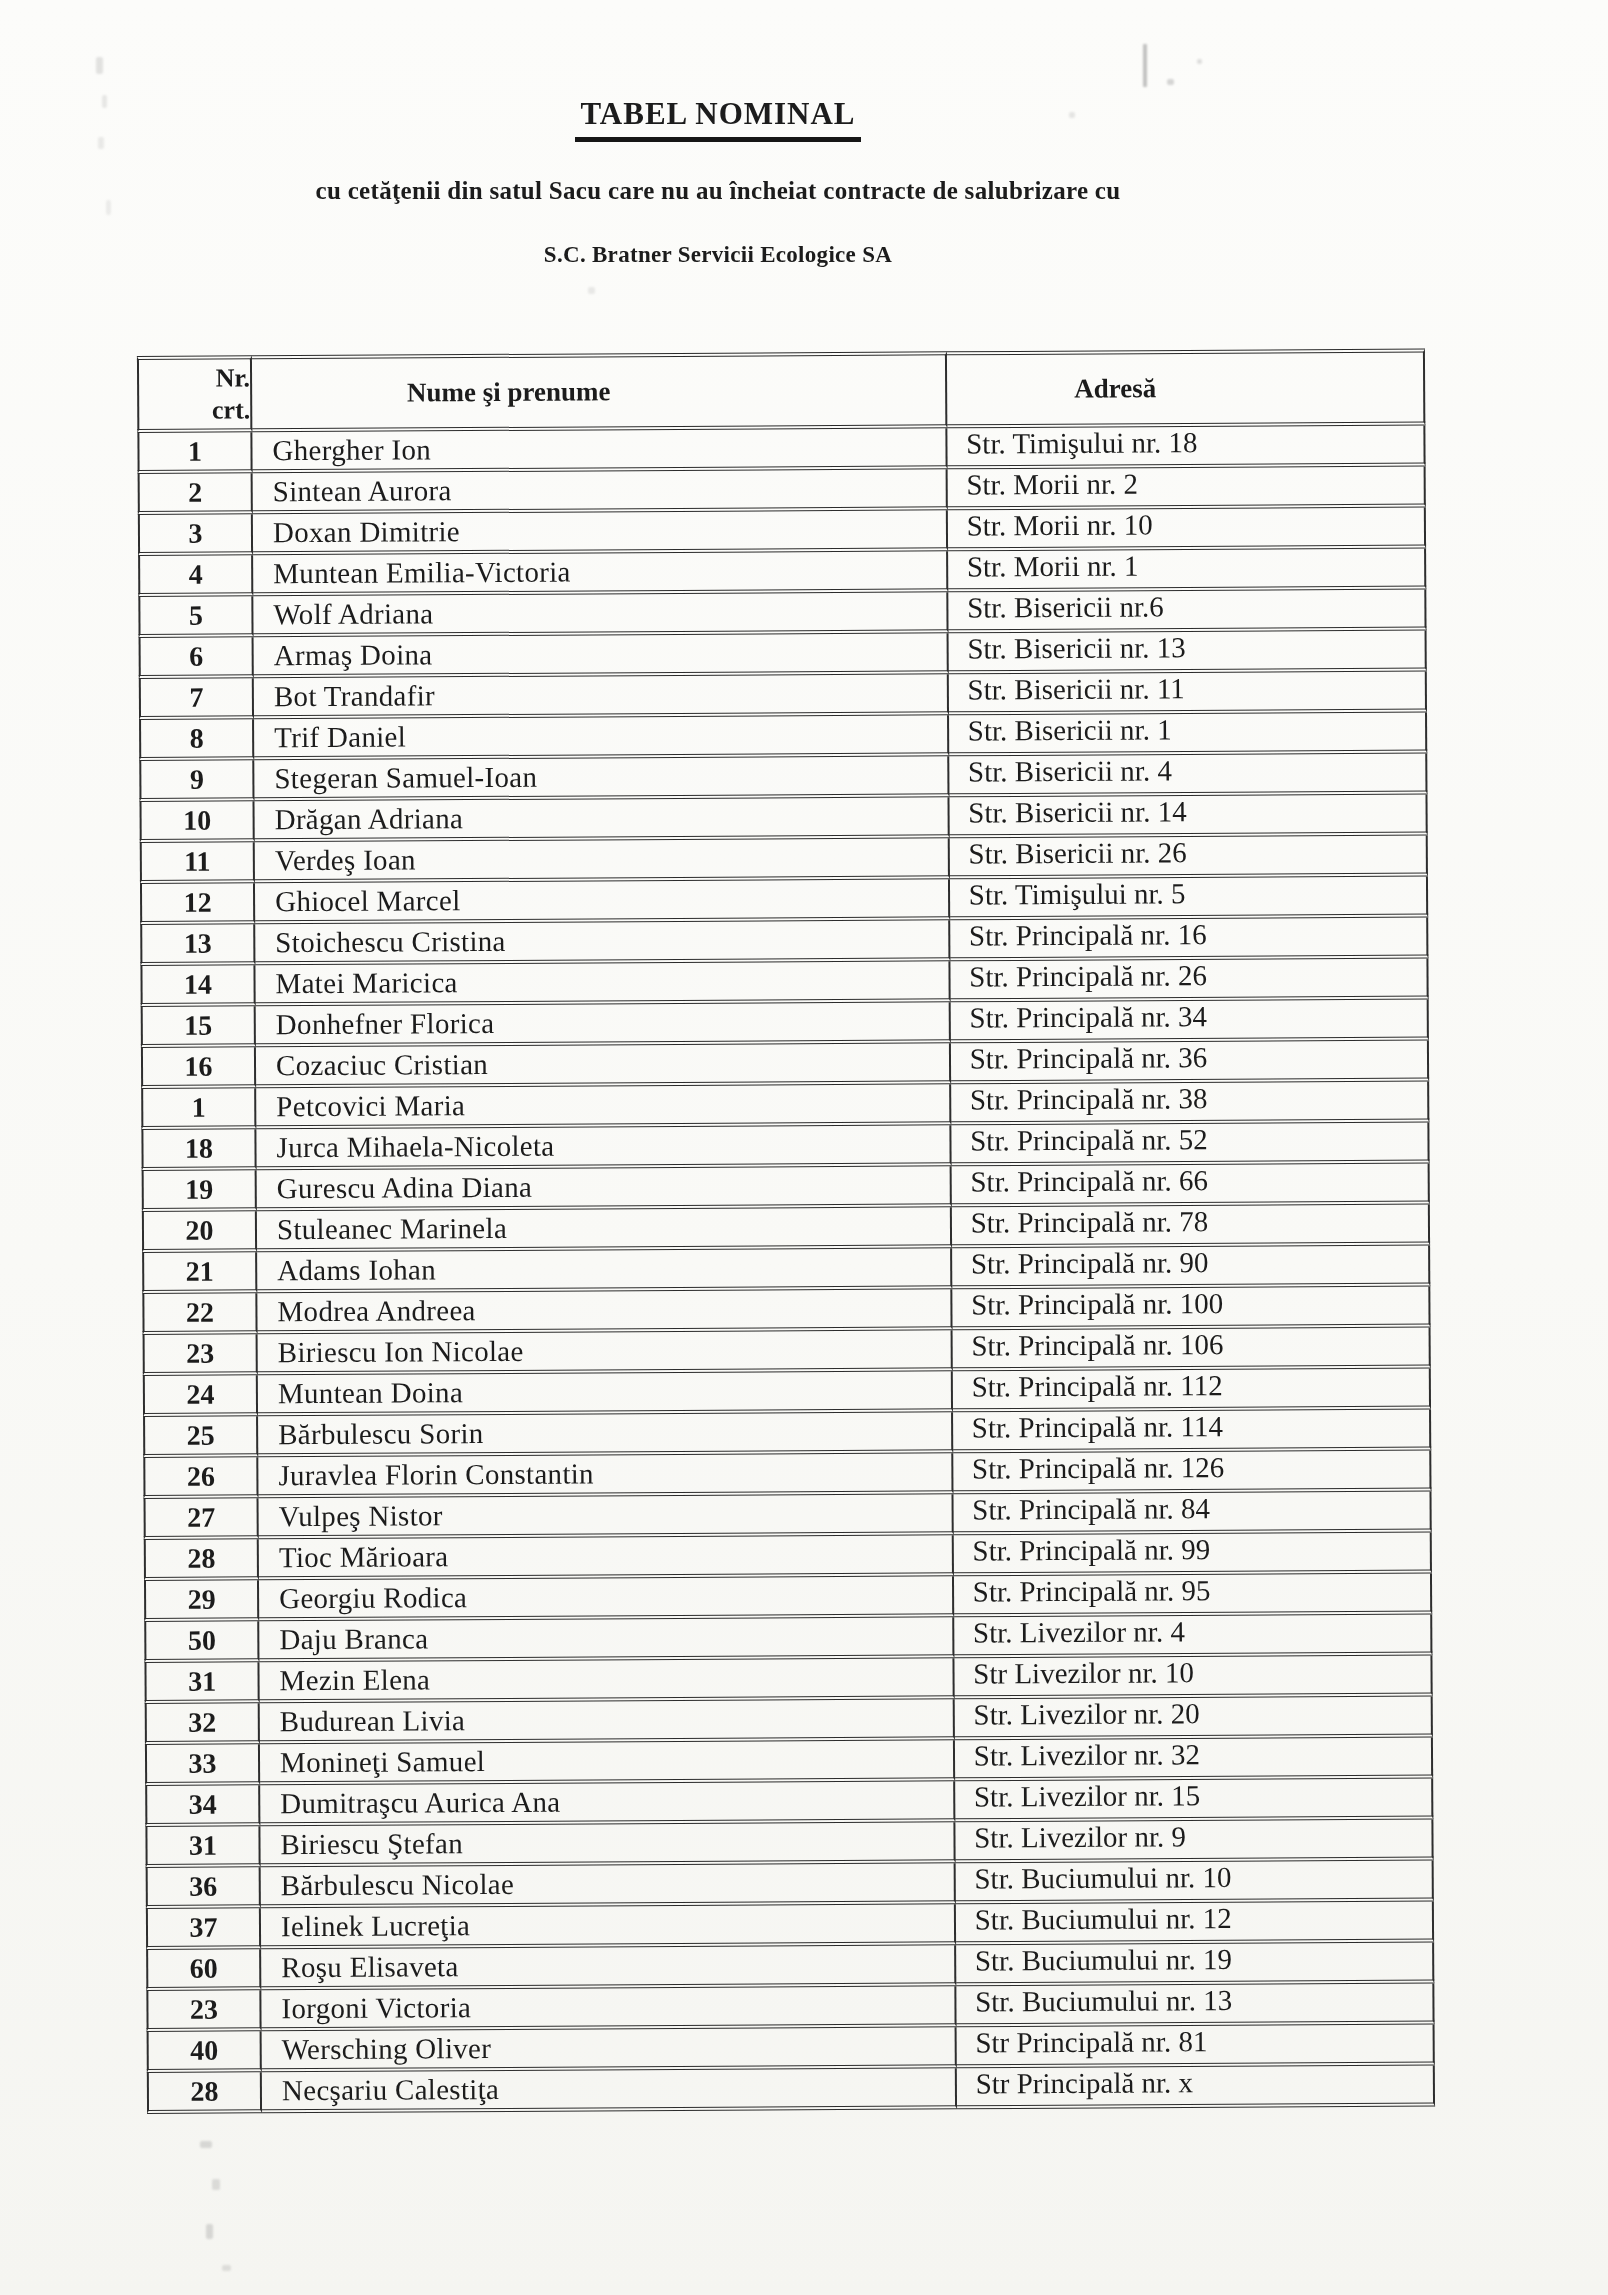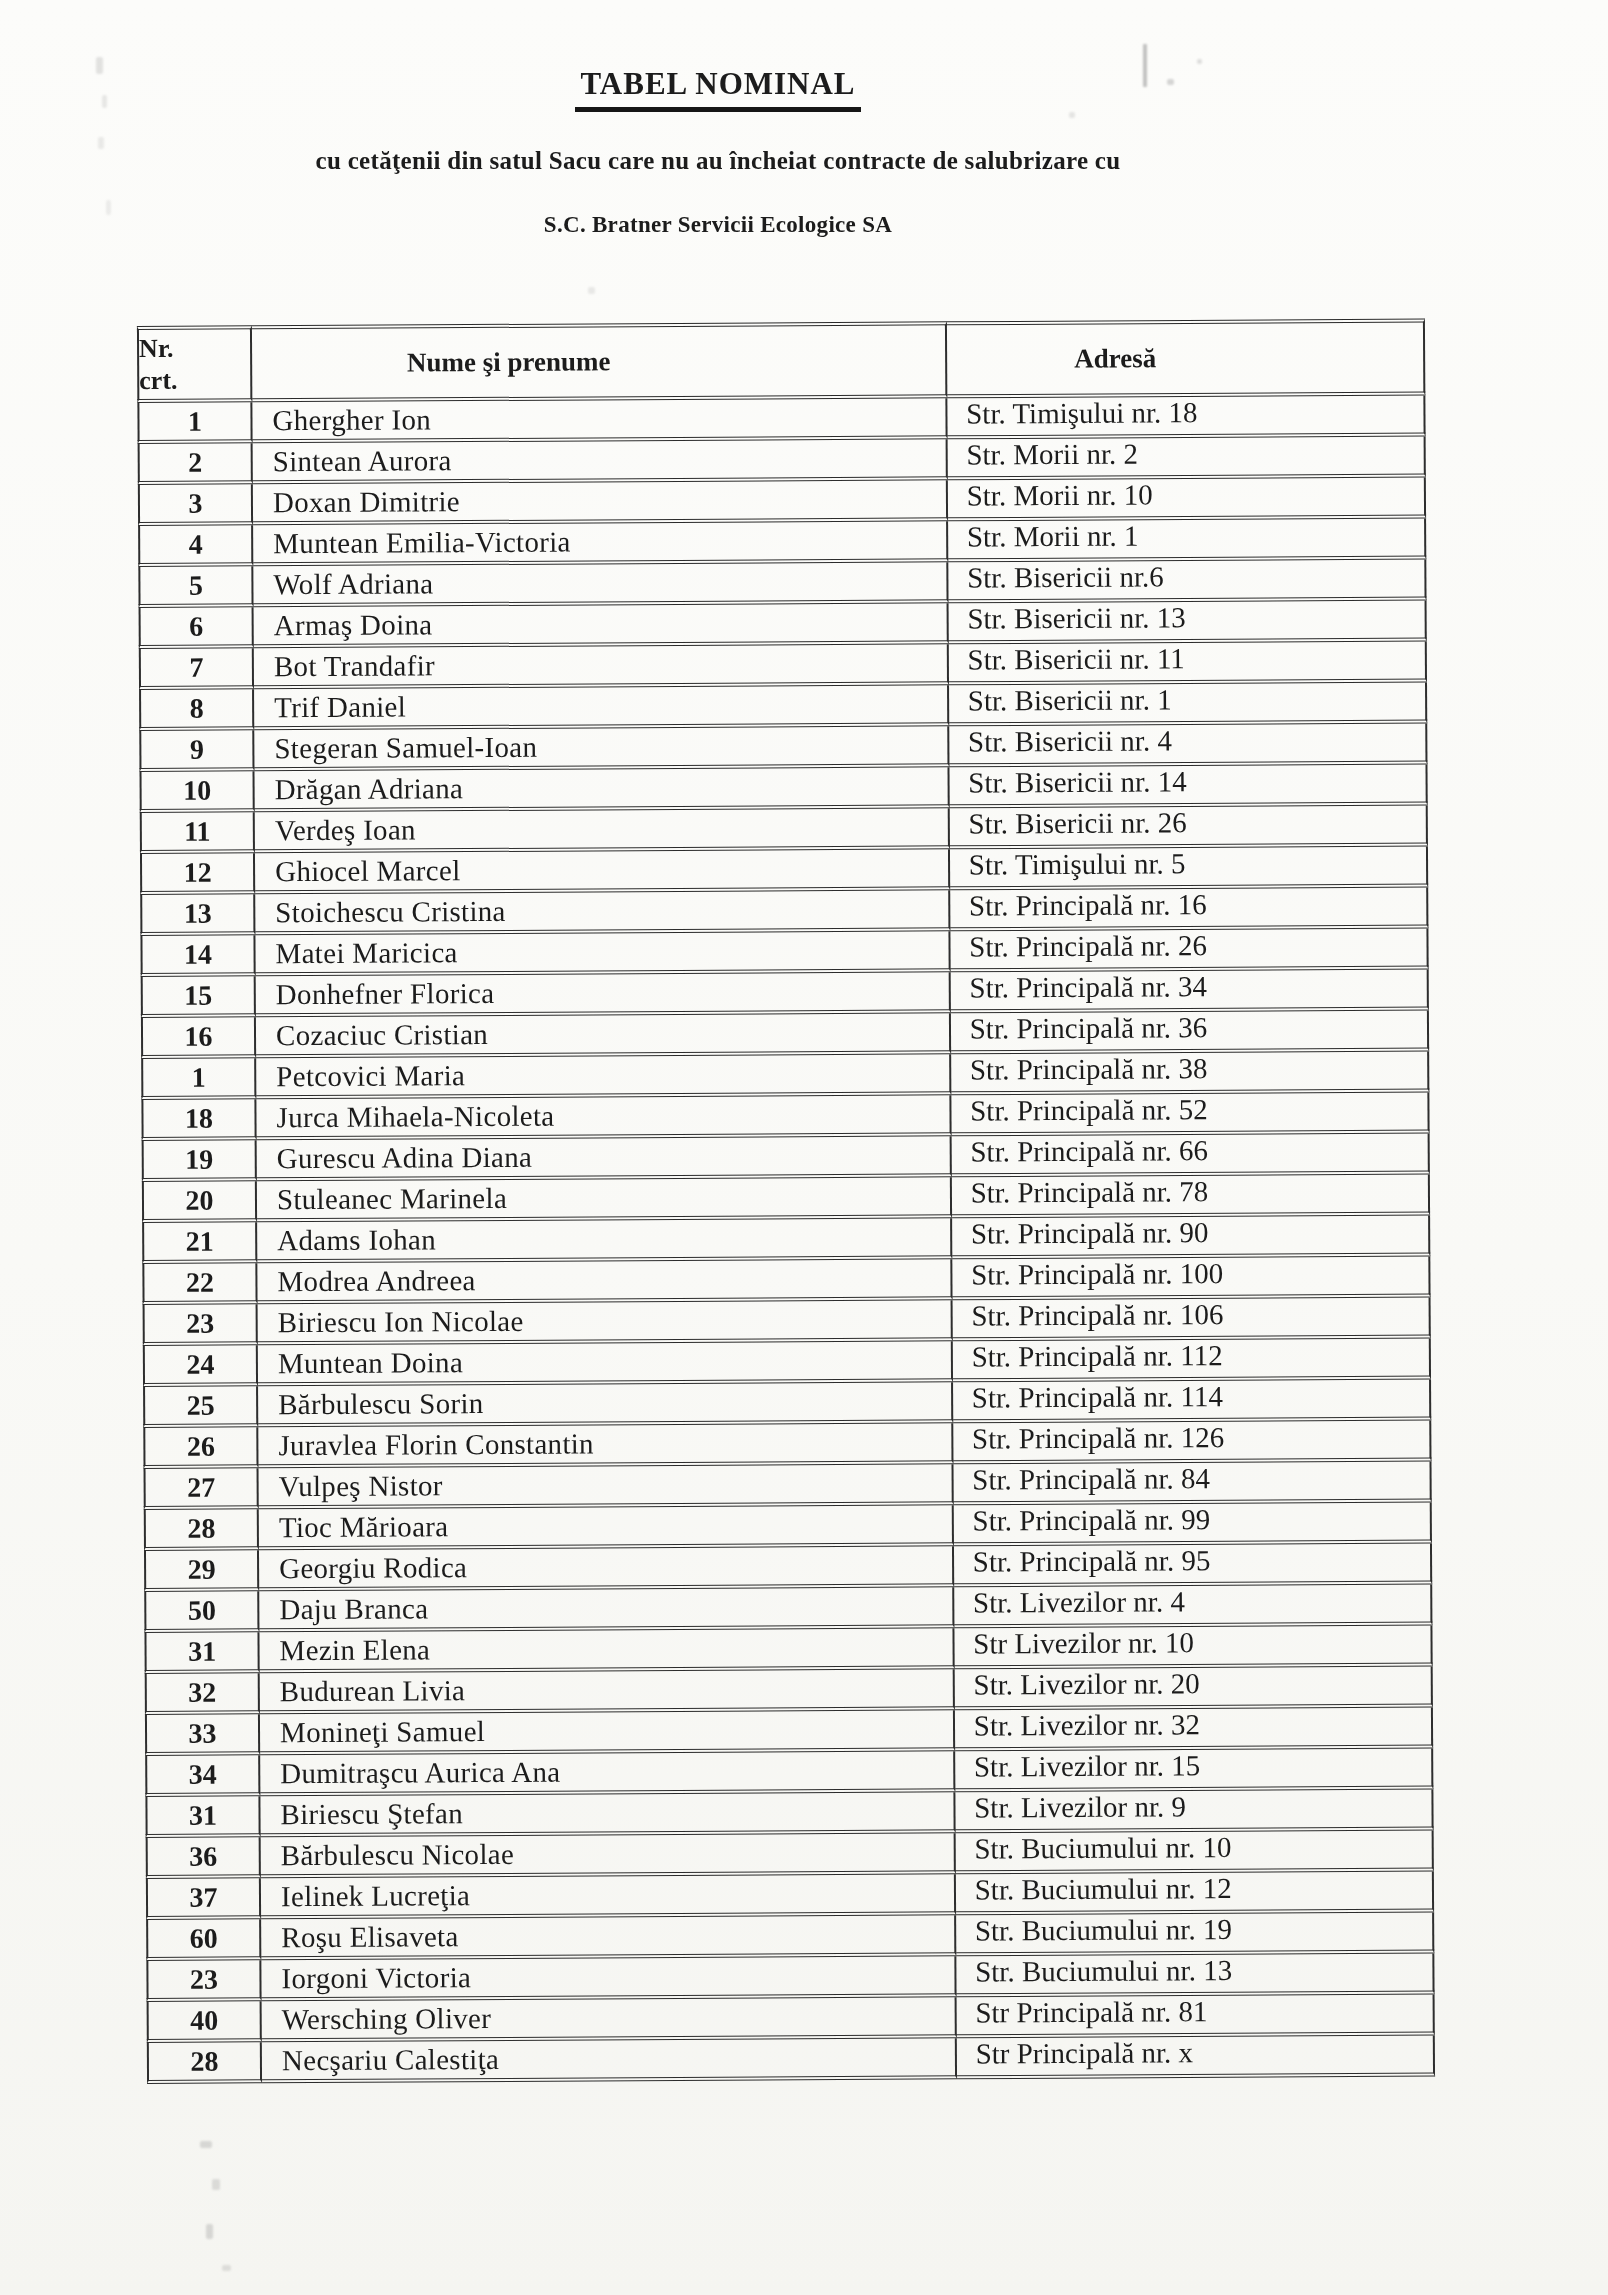--- a/index.html
+++ b/index.html
@@ -15,21 +15,21 @@
     background: linear-gradient(180deg, #fcfcfa 0%, #f9f9f6 55%, #f5f5f1 100%);
     overflow: hidden;
     font-family: "Liberation Serif", "DejaVu Serif", serif;
     color: #1c1c1c;
   }
 
   
   .heading {
     width: 1436px;
     text-align: center;
-    padding-top: 67px;
+    padding-top: 97px;
   }
   .doc-title {
     display: inline-block;
     font-size: 31px;
     font-weight: bold;
     letter-spacing: 1px;
     border-bottom: 5.3px solid #161616;
     padding: 0 5.3px 6px 5.3px;
     line-height: 1.1;
   }
@@ -82,21 +82,21 @@
     font-size: 29px;
     line-height: 35px;
   }
   
   th:first-child, td:first-child { border-left: 2px solid #2e2e2e; }
   th:nth-child(1), td:nth-child(1) { border-right: 2px solid #2e2e2e; }
   th:nth-child(2), td:nth-child(2) { border-right: 2px solid #2e2e2e; }
   th:last-child, td:last-child { border-right: 2px solid #2e2e2e; }
 
   .h-nr {
-    text-align: left;
+    text-align: right;
     font-size: 26px;
     line-height: 1.2;
   }
   .h-name {
     text-align: center;
     font-size: 27px;
     padding-right: 180px;
   }
   .h-addr {
     text-align: center;

